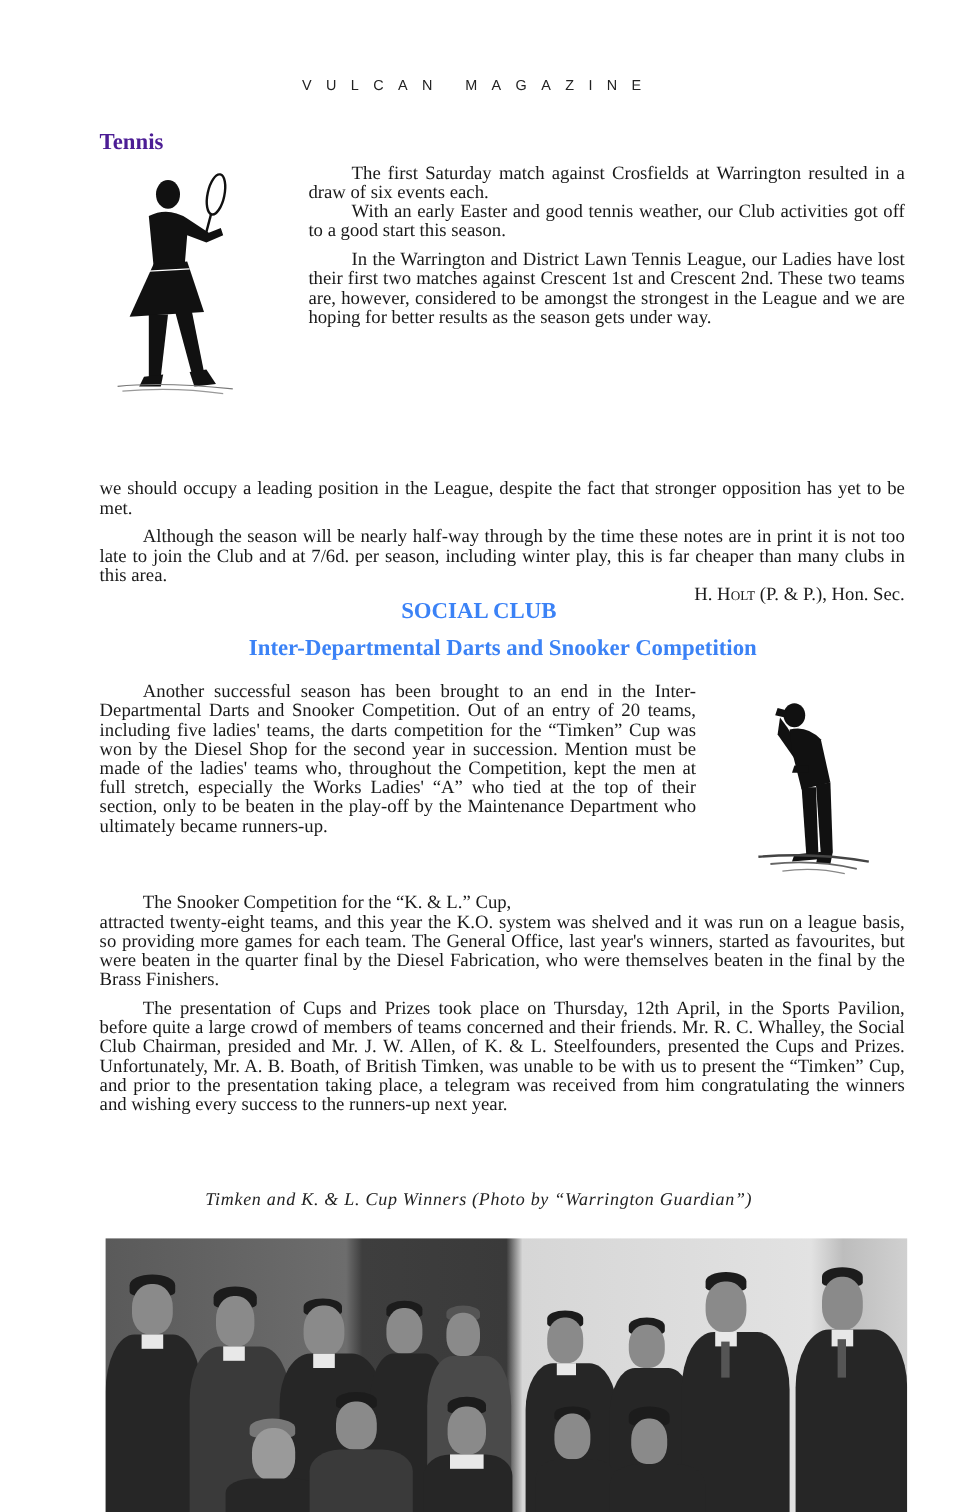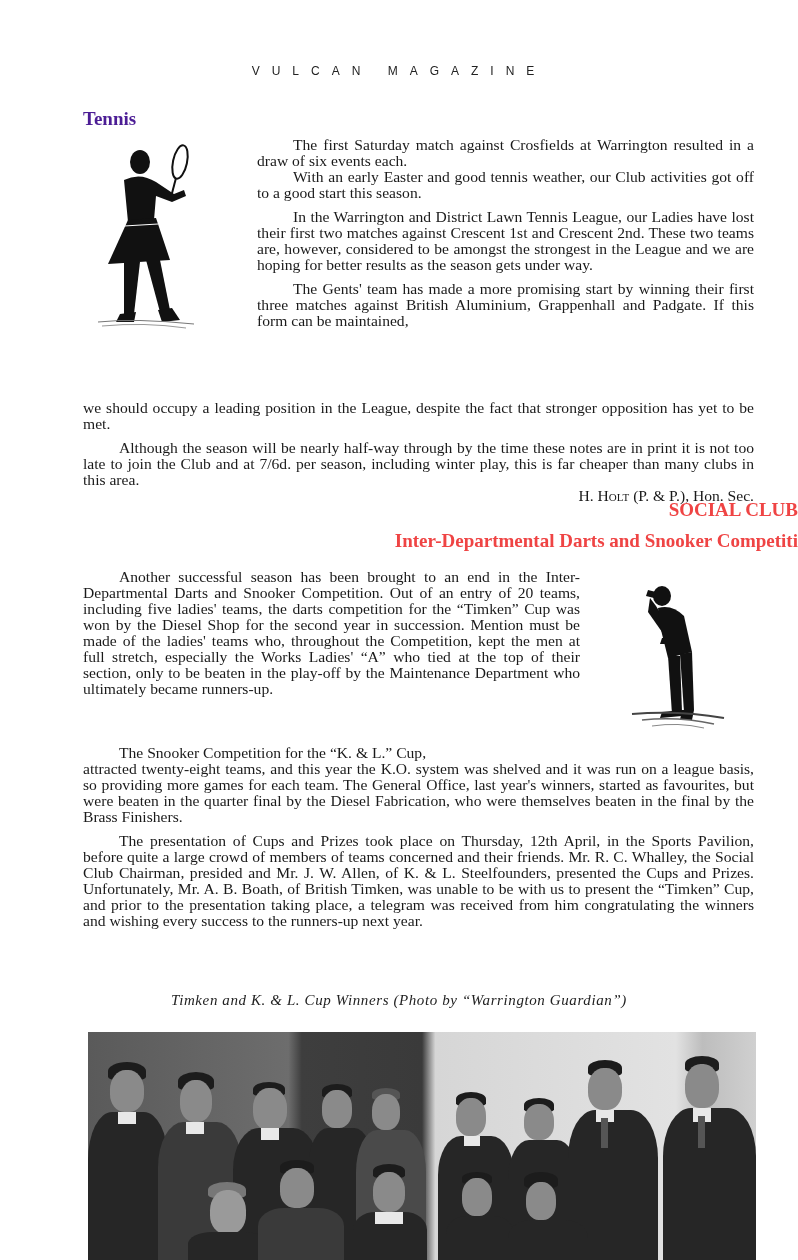--- a/index.html
+++ b/index.html
@@ -17,21 +17,21 @@
   .section-h {
     font-weight: bold; font-size: 19px; color: #4c1d95;
   }
   p.txt {
     margin: 0; font-size: 15.6px; line-height: 16px;
     text-align: justify; text-align-last: left;
   }
   p.indent { text-indent: 36px; }
   .sig { text-align: right; font-size: 15.6px; line-height: 16px; }
   .sig .sc { font-variant: small-caps; }
-  .center-h { left: 0; width: 798px; text-align: right; font-weight: bold; color: #ef4444; }
+  .center-h { left: 0; width: 798px; text-align: center; font-weight: bold; color: #3b82f6; }
   .caption {
     left: 0; width: 798px; text-align: center; font-style: italic;
     font-size: 15px; color: #222; letter-spacing: 0.6px;
   }
   .photo {
     left: 88px; top: 1032px; width: 668px; height: 228px;
     background: linear-gradient(90deg, #5a5a5a 0%, #6d6d6d 30%, #3e3e3e 32%, #3a3a3a 50%, #d6d6d6 52%, #e2e2e2 88%, #bdbdbd 92%, #d0d0d0 100%);
     overflow: hidden;
   }
   .person { position: absolute; }
@@ -62,21 +62,20 @@
     <path d="M64 168 L78 166 L86 178 L68 180 Z" fill="#111"></path>
     <path d="M4 180 Q40 176 100 182" stroke="#777" stroke-width="1" fill="none"></path>
     <path d="M8 184 Q50 180 92 186" stroke="#999" stroke-width="1" fill="none"></path>
   </svg>
 </div>
 
 <div class="abs" style="left:257px; top:129px; width:497px;">
   <p class="txt indent" style="margin-top:8px;">The first Saturday match against Crosfields at Warrington resulted in a draw of six events each.</p>
   <p class="txt indent">With an early Easter and good tennis weather, our Club activities got off to a good start this season.</p>
   <p class="txt indent" style="margin-top:8px;">In the Warrington and District Lawn Tennis League, our Ladies have lost their first two matches against Crescent 1st and Crescent 2nd. These two teams are, however, considered to be amongst the strongest in the League and we are hoping for better results as the season gets under way.</p>
-  <p class="txt indent" style="margin-top:8px;">The Gents' team has made a more promising start by winning their first three matches against British Aluminium, Grappenhall and Padgate. If this form can be maintained,</p>
 </div>
 
 <div class="abs" style="left:83px; top:369px; width:671px;margin-top:31px;">
   <p class="txt">we should occupy a leading position in the League, despite the fact that stronger opposition has yet to be met.</p>
   <p class="txt indent" style="margin-top:8px;">Although the season will be nearly half-way through by the time these notes are in print it is not too late to join the Club and at 7/6d. per season, including winter play, this is far cheaper than many clubs in this area.</p>
   <div class="sig">
     <span>H. </span><span class="sc">Holt</span><span> (P. &amp; P.), Hon. Sec.</span>
   </div>
 </div>
 

